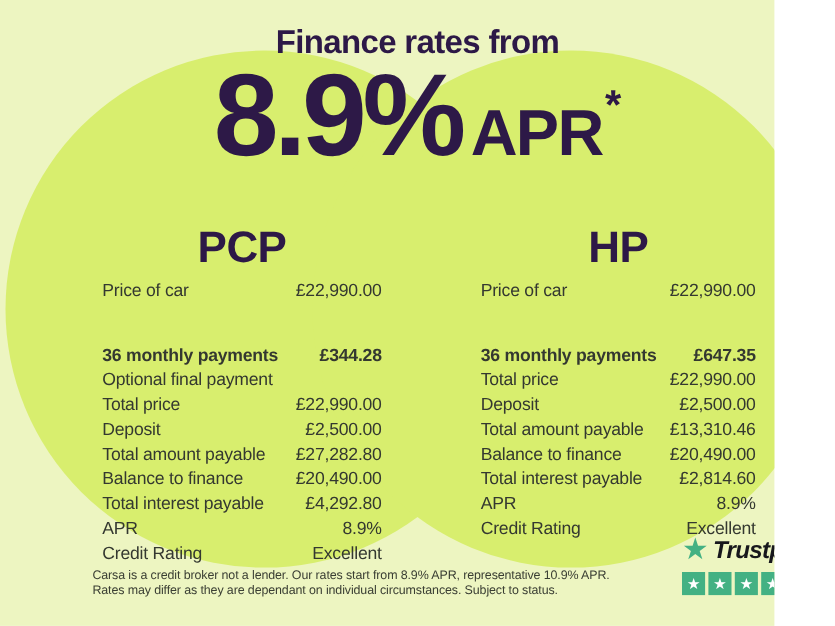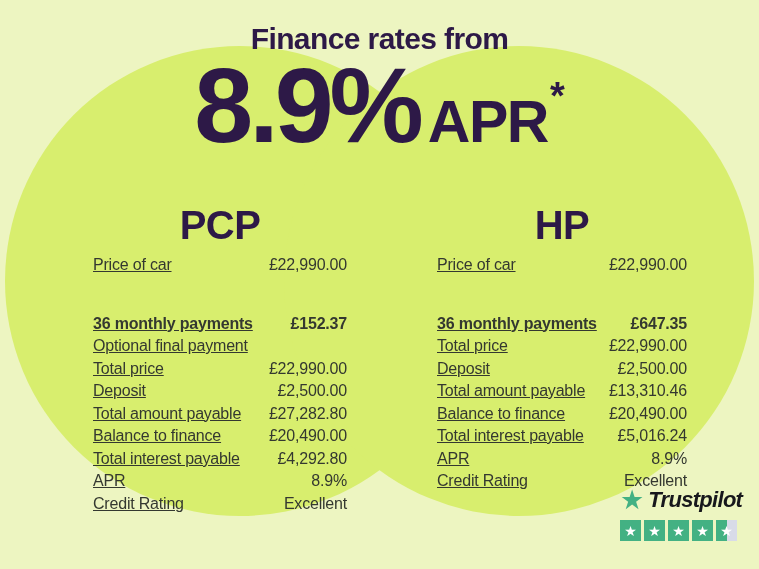--- a/index.html
+++ b/index.html
@@ -11,21 +11,21 @@
     --star-empty: #d8dbe8;
     --tp-text: #17171c;
     --disclaimer: #3a3e33;
   }
   * { margin:0; padding:0; box-sizing:border-box; }
   html,body { background:#ffffff; }
   body { font-family:"Liberation Sans","DejaVu Sans",sans-serif; }
 
   .canvas {
     position:relative;
-    width:759px; height:569px;
+    width:704px; height:569px;
     background:var(--background);
     overflow:hidden;
   }
   .circle {
     position:absolute;
     width:470px; height:470px;
     border-radius:50%;
     background:var(--circle);
     top:46px;
   }
@@ -64,21 +64,21 @@
   .ftable h2 {
     font-size:40px; font-weight:800; line-height:42px;
     text-align:center; color:var(--heading); letter-spacing:-0.5px;
   }
   .rows { margin-top:8px; }
   .row {
     display:flex; justify-content:space-between; align-items:baseline;
     font-size:16px; line-height:22.5px;
     color:var(--table-text); letter-spacing:-0.2px;
   }
-  .row .lbl { white-space:nowrap;text-decoration:underline; }
+  .row .lbl { white-space:nowrap; }
   .row .val { white-space:nowrap; text-align:left; }
   .row.bold .lbl, .row.bold .val { font-weight:700;margin-top:36px; }
 
   .disclaimer {
     position:absolute; left:84px; top:517px; z-index:2;
     font-size:11.3px; line-height:13.8px;
     color:var(--disclaimer); letter-spacing:-0.1px;
   }
   .disclaimer div { white-space:nowrap; }
 
@@ -124,21 +124,21 @@
 
   <section class="ftable pcp">
     <h2>PCP</h2>
     <div class="rows">
         <div class="row">
           <span class="lbl">Price of car</span>
           <span class="val">£22,990.00</span>
         </div>
         <div class="row bold">
           <span class="lbl">36 monthly payments</span>
-          <span class="val">£152.37</span>
+          <span class="val">£344.28</span>
         </div>
         <div class="row">
           <span class="lbl">Optional final payment</span>
         </div>
         <div class="row">
           <span class="lbl">Total price</span>
           <span class="val">£22,990.00</span>
         </div>
         <div class="row">
           <span class="lbl">Deposit</span>
@@ -189,33 +189,37 @@
         <div class="row">
           <span class="lbl">Total amount payable</span>
           <span class="val">£13,310.46</span>
         </div>
         <div class="row">
           <span class="lbl">Balance to finance</span>
           <span class="val">£20,490.00</span>
         </div>
         <div class="row">
           <span class="lbl">Total interest payable</span>
-          <span class="val">£5,016.24</span>
+          <span class="val">£2,814.60</span>
         </div>
         <div class="row">
           <span class="lbl">APR</span>
           <span class="val">8.9%</span>
         </div>
         <div class="row">
           <span class="lbl">Credit Rating</span>
           <span class="val">Excellent</span>
         </div>
       </div>
   </section>
 
+  <div class="disclaimer">
+    <div>Carsa is a credit broker not a lender. Our rates start from 8.9% APR, representative 10.9% APR.</div>
+    <div>Rates may differ as they are dependant on individual circumstances. Subject to status.</div>
+  </div>
 
   <div class="trustpilot">
     <div class="tp-top">
       <span class="tp-star-logo">★</span>
       <span class="tp-name">Trustpilot</span>
     </div>
     <div class="tp-stars">
         <span class="tp-box">★</span>
         <span class="tp-box">★</span>
         <span class="tp-box">★</span>

